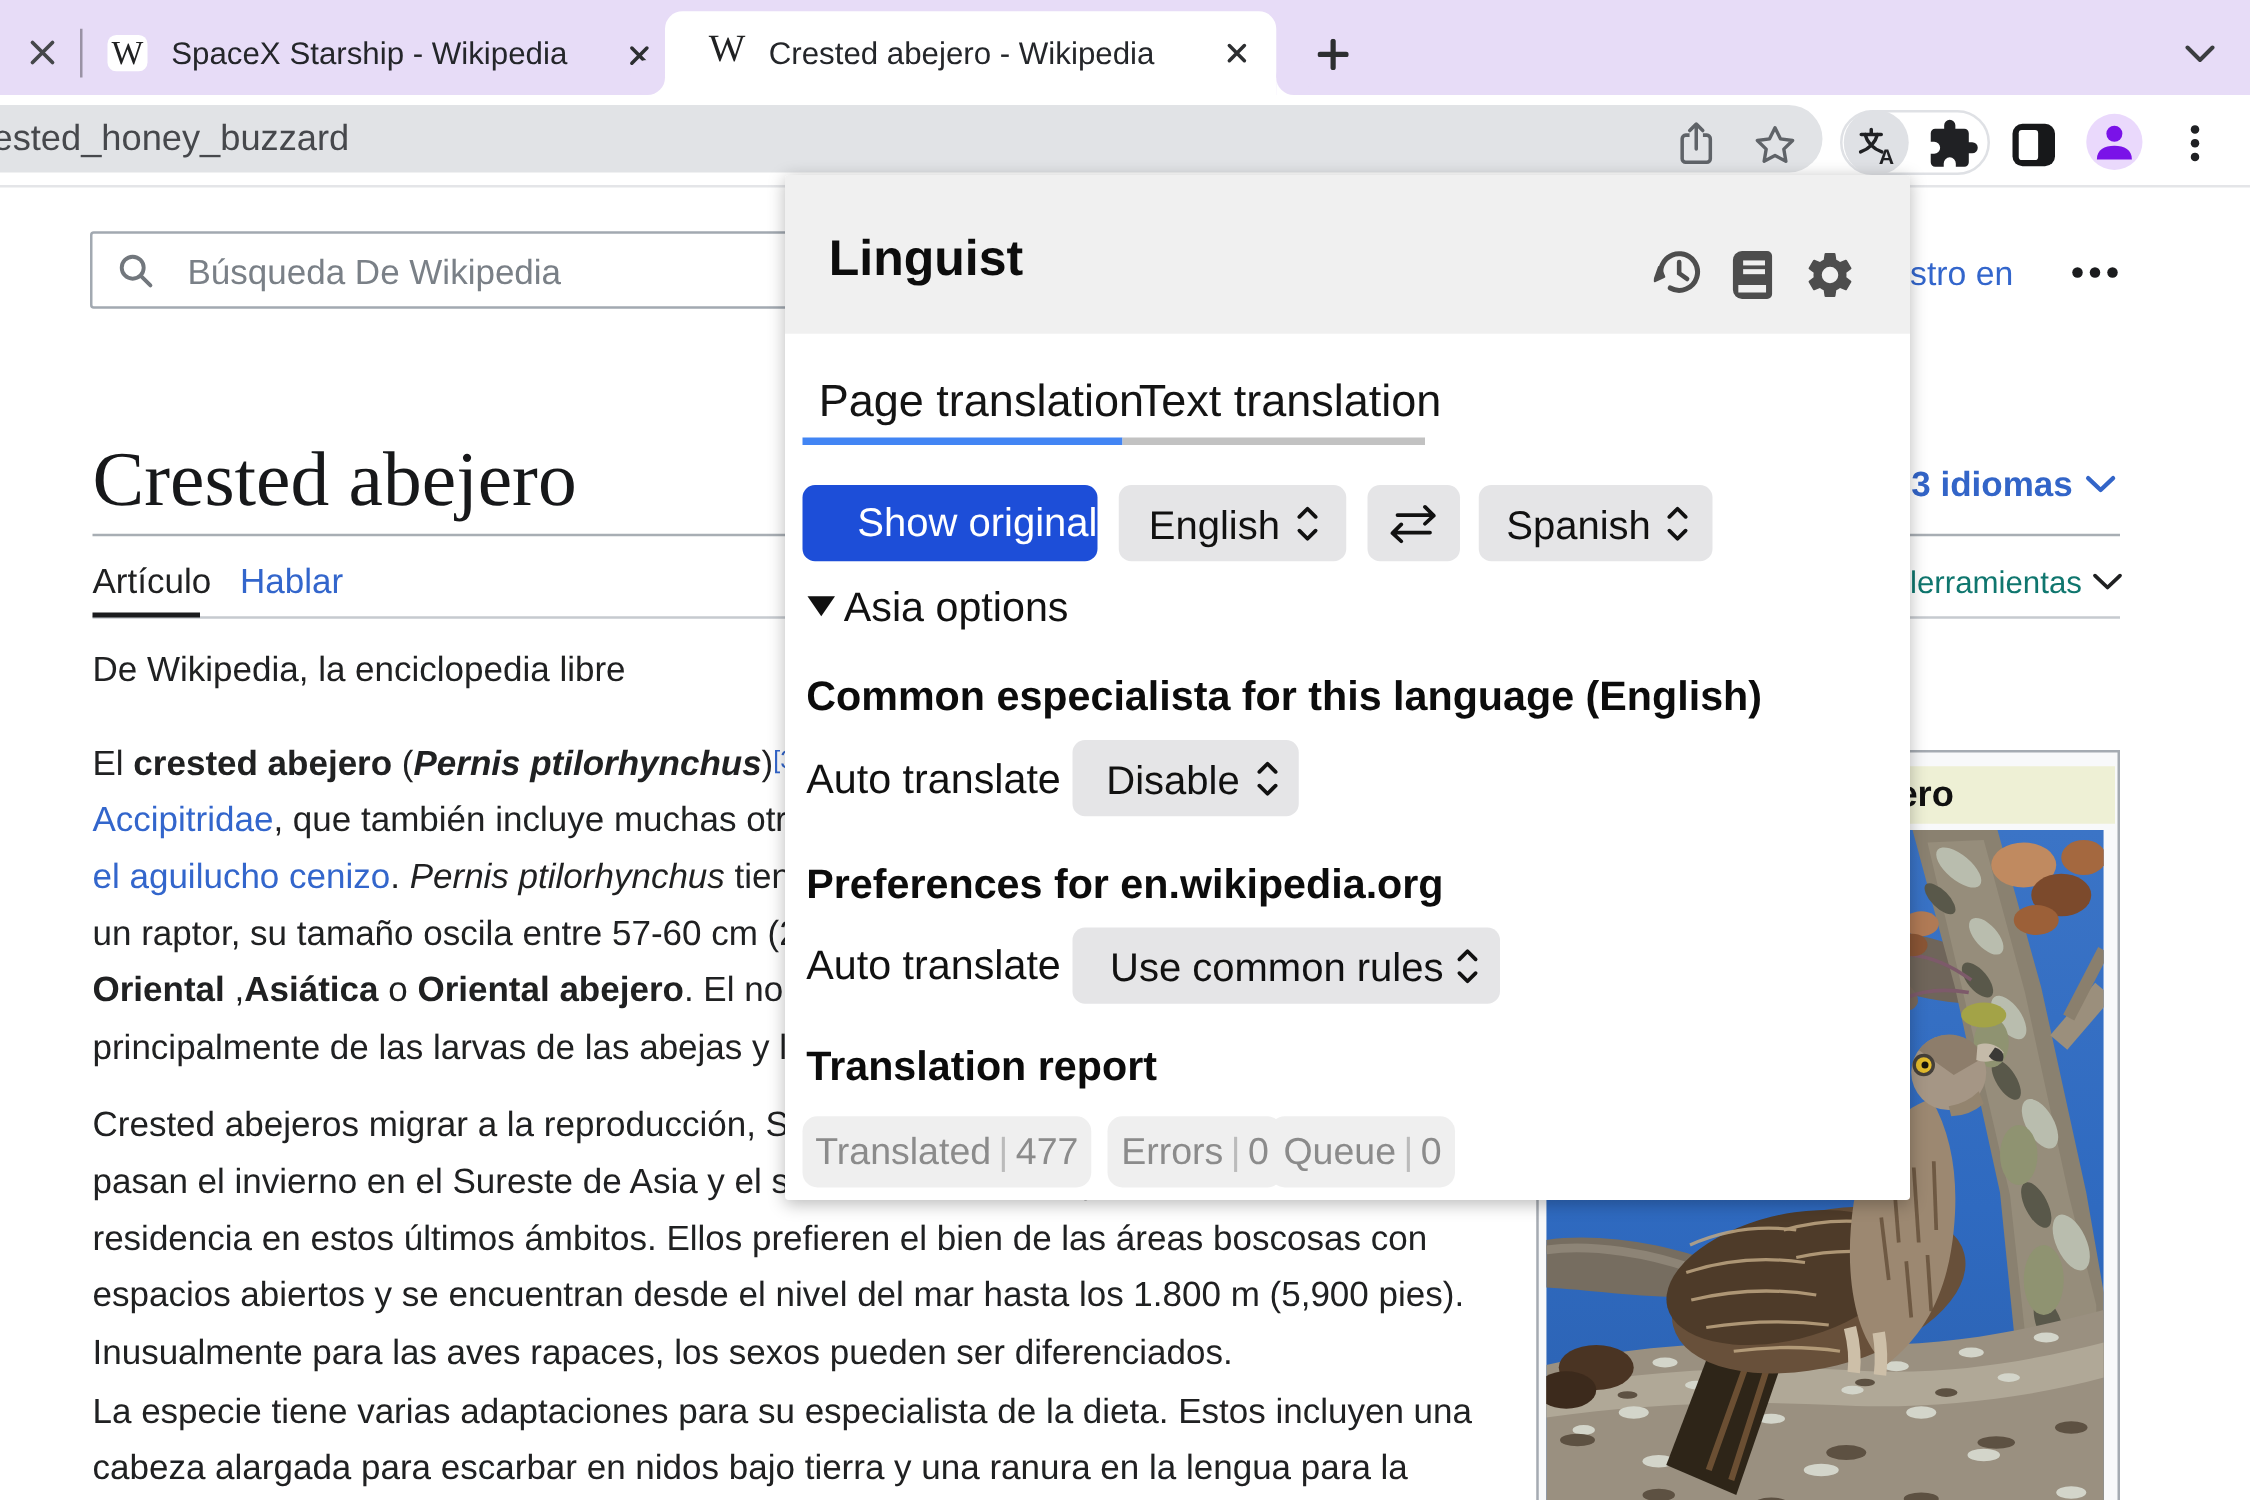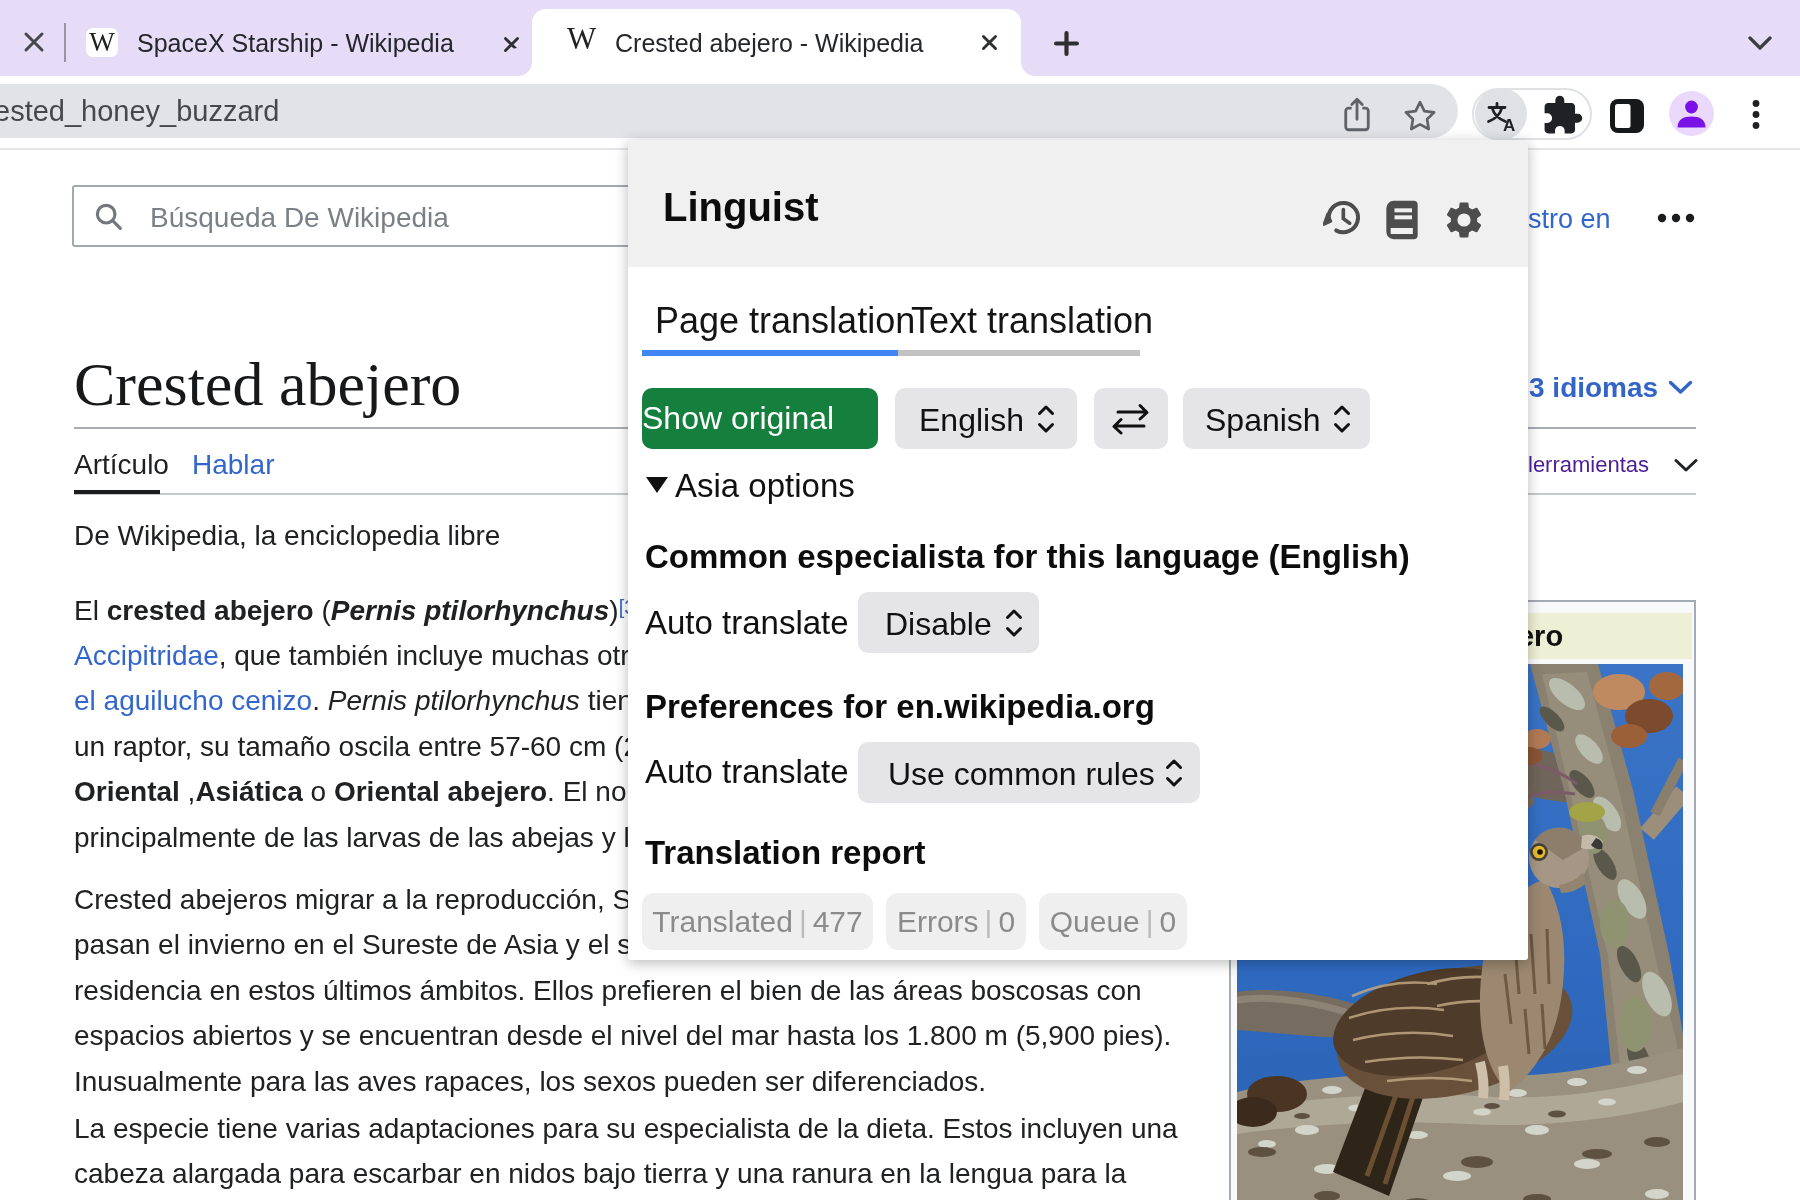--- a/index.html
+++ b/index.html
@@ -65,22 +65,22 @@
 
 
 #popup { position:absolute; left:628px; top:140px; width:900px; height:820px; background:#fff;
   box-shadow:0 3px 14px rgba(0,0,0,.28); border-radius:3px; }
 #pophead { position:absolute; left:0; top:0; width:900px; height:127px; background:#f0f0f0;
   border-radius:3px 3px 0 0; }
 #poptitle { position:absolute; left:35px; top:45px; font-size:40px; font-weight:700; color:#0c0c0c; }
 .popicon { position:absolute; top:58px; }
 .ptab { position:absolute; top:160px; font-size:36px; color:#141414; white-space:nowrap; }
 .ptabline { position:absolute; top:210px; height:6px; }
-.bluebtn { position:absolute; left:14px; top:248px; width:236px; height:61px; background:#15803d;
-  border-radius:10px; color:#fff; font-size:32px; text-align:left; line-height:61px; }
+.bluebtn { position:absolute; left:14px; top:248px; width:236px; height:61px; background:#1d4ed8;
+  border-radius:10px; color:#fff; font-size:32px; text-align:right; line-height:61px; }
 .drop { position:absolute; top:248px; height:61px; background:#e5e5e7; border-radius:10px;
   font-size:32px; color:#111; }
 .droptxt { position:absolute; top:14px; white-space:nowrap; }
 .popbody-text { position:absolute; font-size:33px; color:#111; white-space:nowrap; }
 .popbold { position:absolute; font-size:33px; font-weight:700; color:#0c0c0c; white-space:nowrap; }
 .chip { position:absolute; top:753px; height:57px; background:#efefef; border-radius:12px;
   font-size:30px; color:#8b8b8b; text-align:center; white-space:nowrap; }
 .chip .sep { color:#bbb; padding:0 6px; }
 </style>
 </head>
@@ -185,21 +185,21 @@
 <div class="rrail" style="left:1528px;top:204px;font-size:27px;color:#3366cc">stro en</div>
 <svg class="abs" style="left:1656px;top:212px" width="40" height="12" viewBox="0 0 40 12">
   <circle cx="6" cy="6" r="4.2" fill="#1b1c1e"></circle>
       <circle cx="20" cy="6" r="4.2" fill="#1b1c1e"></circle>
       <circle cx="34" cy="6" r="4.2" fill="#1b1c1e"></circle>
 </svg>
 <div class="rrail" style="left:1529px;top:372px;font-size:28px;font-weight:700;color:#3365c8">3 idiomas</div>
 <svg class="abs" style="left:1668px;top:380px" width="25" height="15" viewBox="0 0 25 15">
   <path d="M2.5 2.5 L12.5 12 L22.5 2.5" stroke="#3365c8" stroke-width="3.4" fill="none" stroke-linecap="round" stroke-linejoin="round"></path>
 </svg>
-<div class="rrail" style="left:1528px;top:452px;font-size:22px;color:#4c1d95">lerramientas</div>
+<div class="rrail" style="left:1528px;top:452px;font-size:25px;color:#0f766e">lerramientas</div>
 <svg class="abs" style="left:1674px;top:458px" width="24" height="15" viewBox="0 0 24 15">
   <path d="M2 2.5 L12 12 L22 2.5" stroke="#202122" stroke-width="3" fill="none" stroke-linecap="round" stroke-linejoin="round"></path>
 </svg>
 
 <div id="infobox">
   <div id="ibhead">Crested abejero</div>
   <div id="ibimg">
   <svg width="446" height="550" viewBox="0 0 446 550">
     <defs>
       <linearGradient id="sky" x1="0" y1="0" x2="0" y2="1">
@@ -390,15 +390,15 @@
   <div class="drop" style="left:230px;top:602px;width:342px">
     <div class="droptxt" style="left:30px">Use common rules</div>
     <svg class="abs" style="left:305px;top:15px" width="22" height="32" viewBox="0 0 22 32">
       <path d="M4.5 10.5 L11 4 L17.5 10.5" stroke="#111" stroke-width="3" fill="none" stroke-linecap="round" stroke-linejoin="round"></path>
       <path d="M4.5 21.5 L11 28 L17.5 21.5" stroke="#111" stroke-width="3" fill="none" stroke-linecap="round" stroke-linejoin="round"></path>
     </svg>
   </div>
   <div class="popbold" style="left:17px;top:694px">Translation report</div>
   <div class="chip" style="left:14px;width:231px;line-height:57px">Translated<span class="sep">|</span>477</div>
   <div class="chip" style="left:258px;width:140px;line-height:57px">Errors<span class="sep">|</span>0</div>
-  <div class="chip" style="left:411px;width:148px;line-height:57px">Queue<span class="sep">|</span>0</div>
+  <div class="chip" style="left:388px;width:148px;line-height:57px">Queue<span class="sep">|</span>0</div>
 </div>
 </div>
 
 </body></html>

